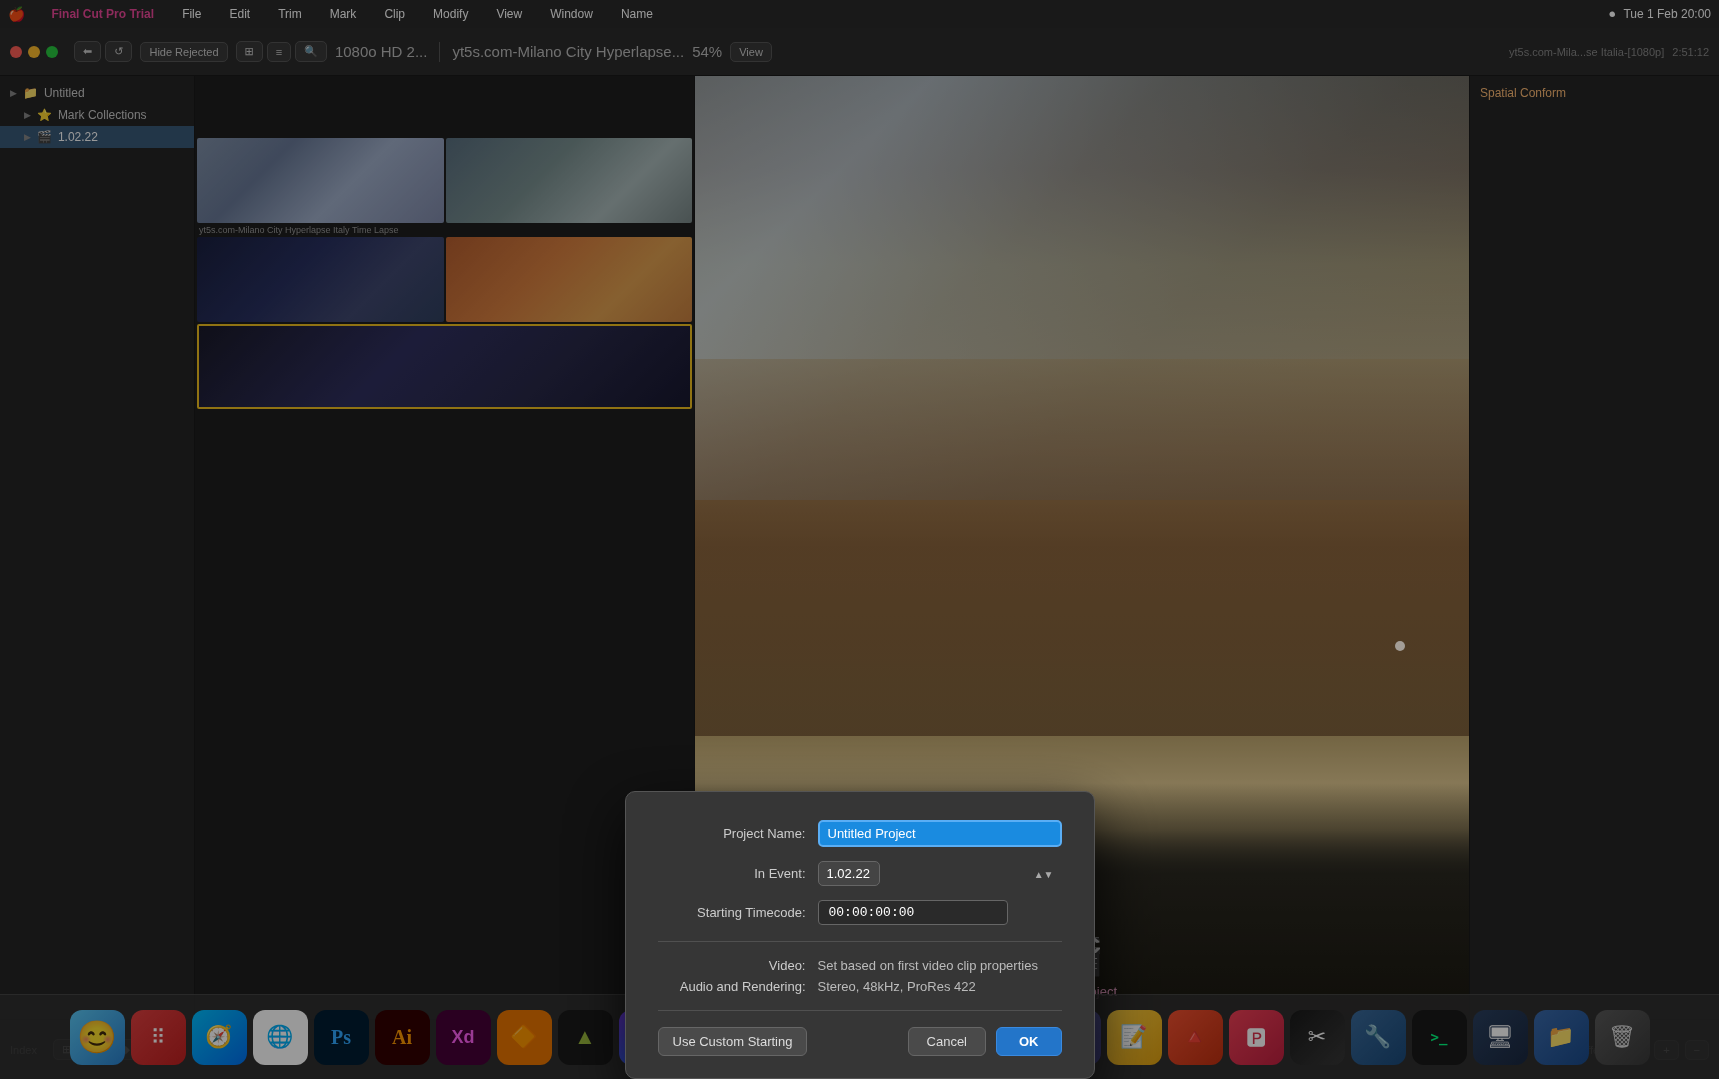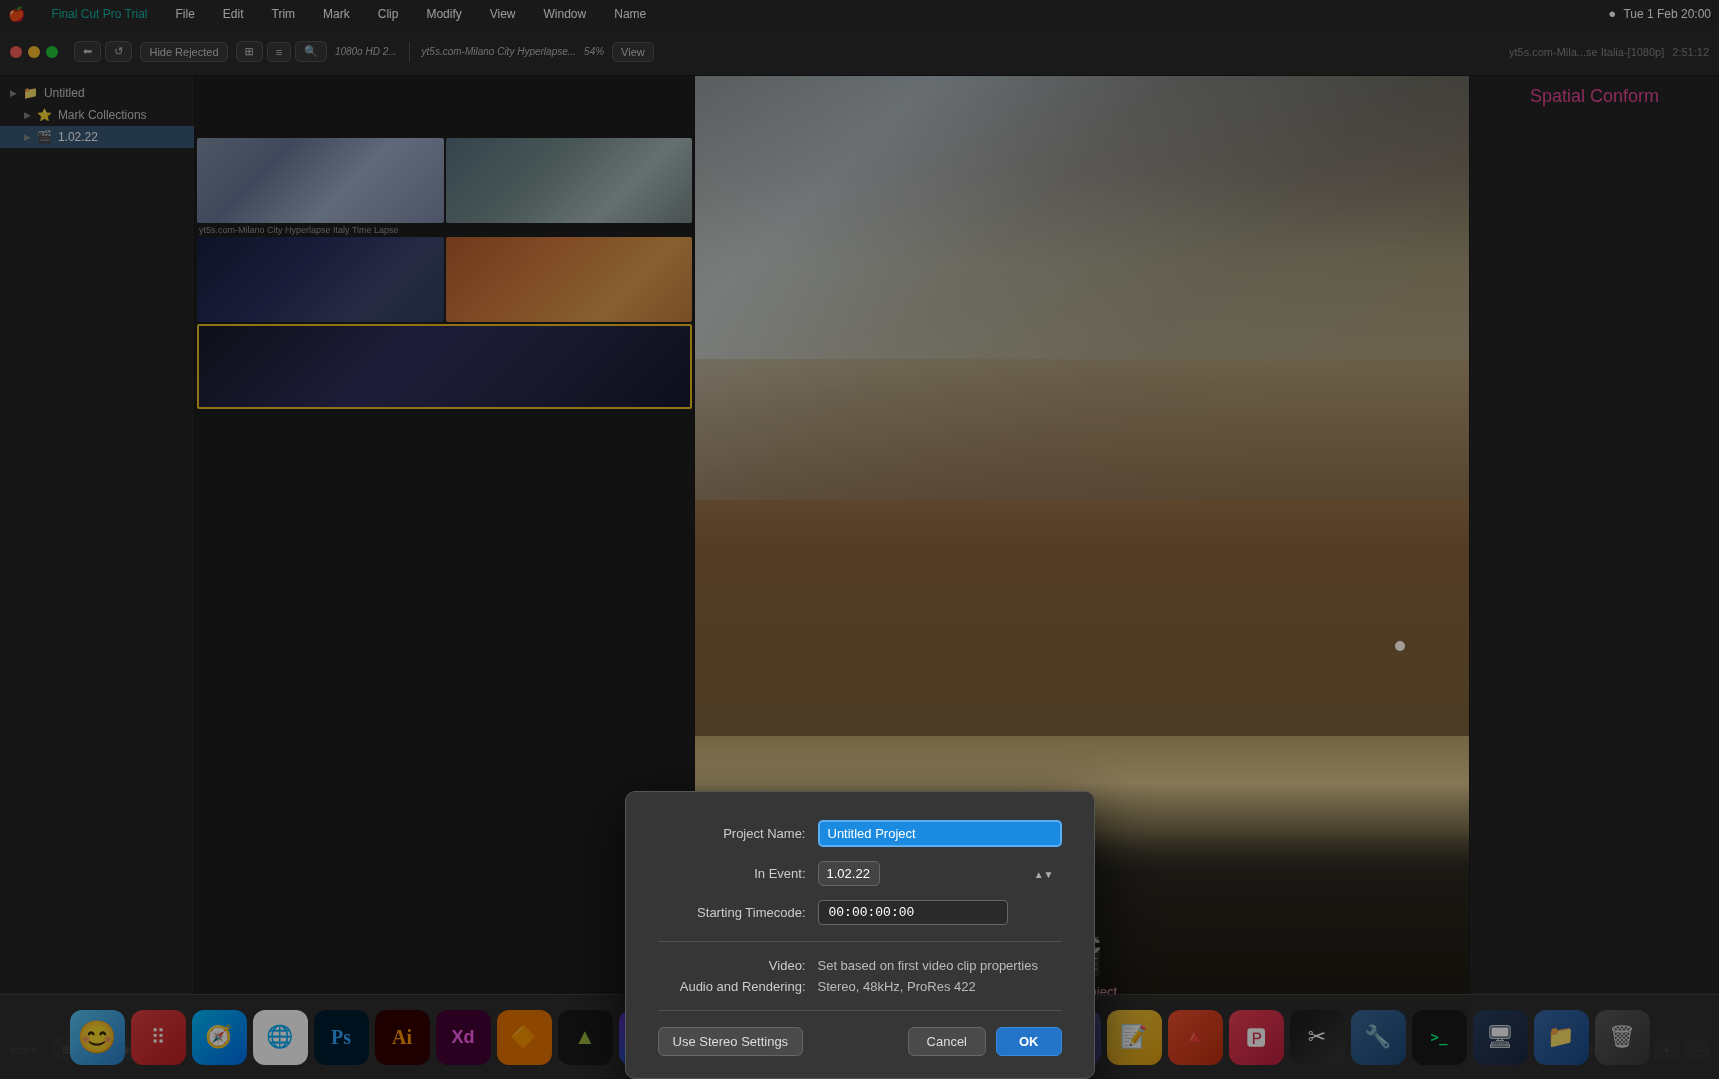--- a/index.html
+++ b/index.html
@@ -30,22 +30,22 @@
       margin-right: 4px;
     }
     .menubar-item {
       font-size: 12px;
       color: #fff;
       cursor: pointer;
       padding: 2px 6px;
       border-radius: 4px;
     }
     .menubar-item.brand {
-      color: #14b8a6;
-      font-weight: 400;
+      color: #ec4899;
+      font-weight: 700;
     }
     .menubar-right {
       margin-left: auto;
       display: flex;
       align-items: center;
       gap: 8px;
       font-size: 12px;
       color: #fff;
     }
     .menubar-clock {
@@ -83,23 +83,22 @@
       background: #3a3a3a;
       border: 1px solid #555;
       border-radius: 5px;
       color: #ccc;
       font-size: 11px;
       padding: 3px 8px;
       cursor: pointer;
       white-space: nowrap;
     }
     .toolbar-label {
-      font-size: 10px;
+      font-size: 15px;
       color: #bbb;
-      font-style: italic;
     }
 
     
     .main-layout {
       display: flex;
       width: 100%;
       height: calc(100% - 28px - 48px - 60px);
     }
 
     
@@ -148,23 +147,22 @@
 
     
     .inspector {
       width: 250px;
       background: #252525;
       border-left: 1px solid #1a1a1a;
       padding: 10px;
       flex-shrink: 0;
     }
     .inspector-title {
-      font-size: 18px;
-      color: #ec4899;
-      text-align: center;
+      font-size: 12px;
+      color: #fdba74;
     }
 
     
     .timeline {
       width: 100%;
       height: 60px;
       background: #232323;
       border-top: 1px solid #1a1a1a;
       display: flex;
       align-items: center;
@@ -564,21 +562,21 @@
     </div>
 
     <div class="modal-info-row">
       <span class="modal-info-label">Audio and Rendering:</span>
       <span class="modal-info-text">Stereo, 48kHz, ProRes 422</span>
     </div>
 
     <hr class="modal-divider">
 
     <div class="modal-buttons">
-      <button class="btn-custom-settings">Use Stereo Settings</button>
+      <button class="btn-custom-settings">Use Custom Starting</button>
       <div class="btn-group-right">
         <button class="btn-cancel">Cancel</button>
         <button class="btn-ok">OK</button>
       </div>
     </div>
 
   </div>
 </div>
 
 <div class="dock">

